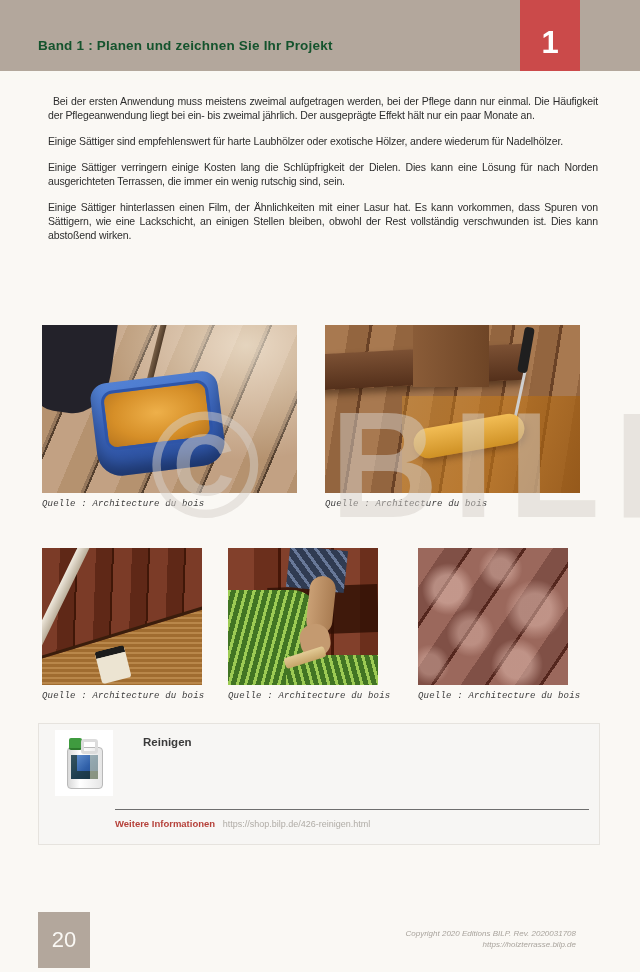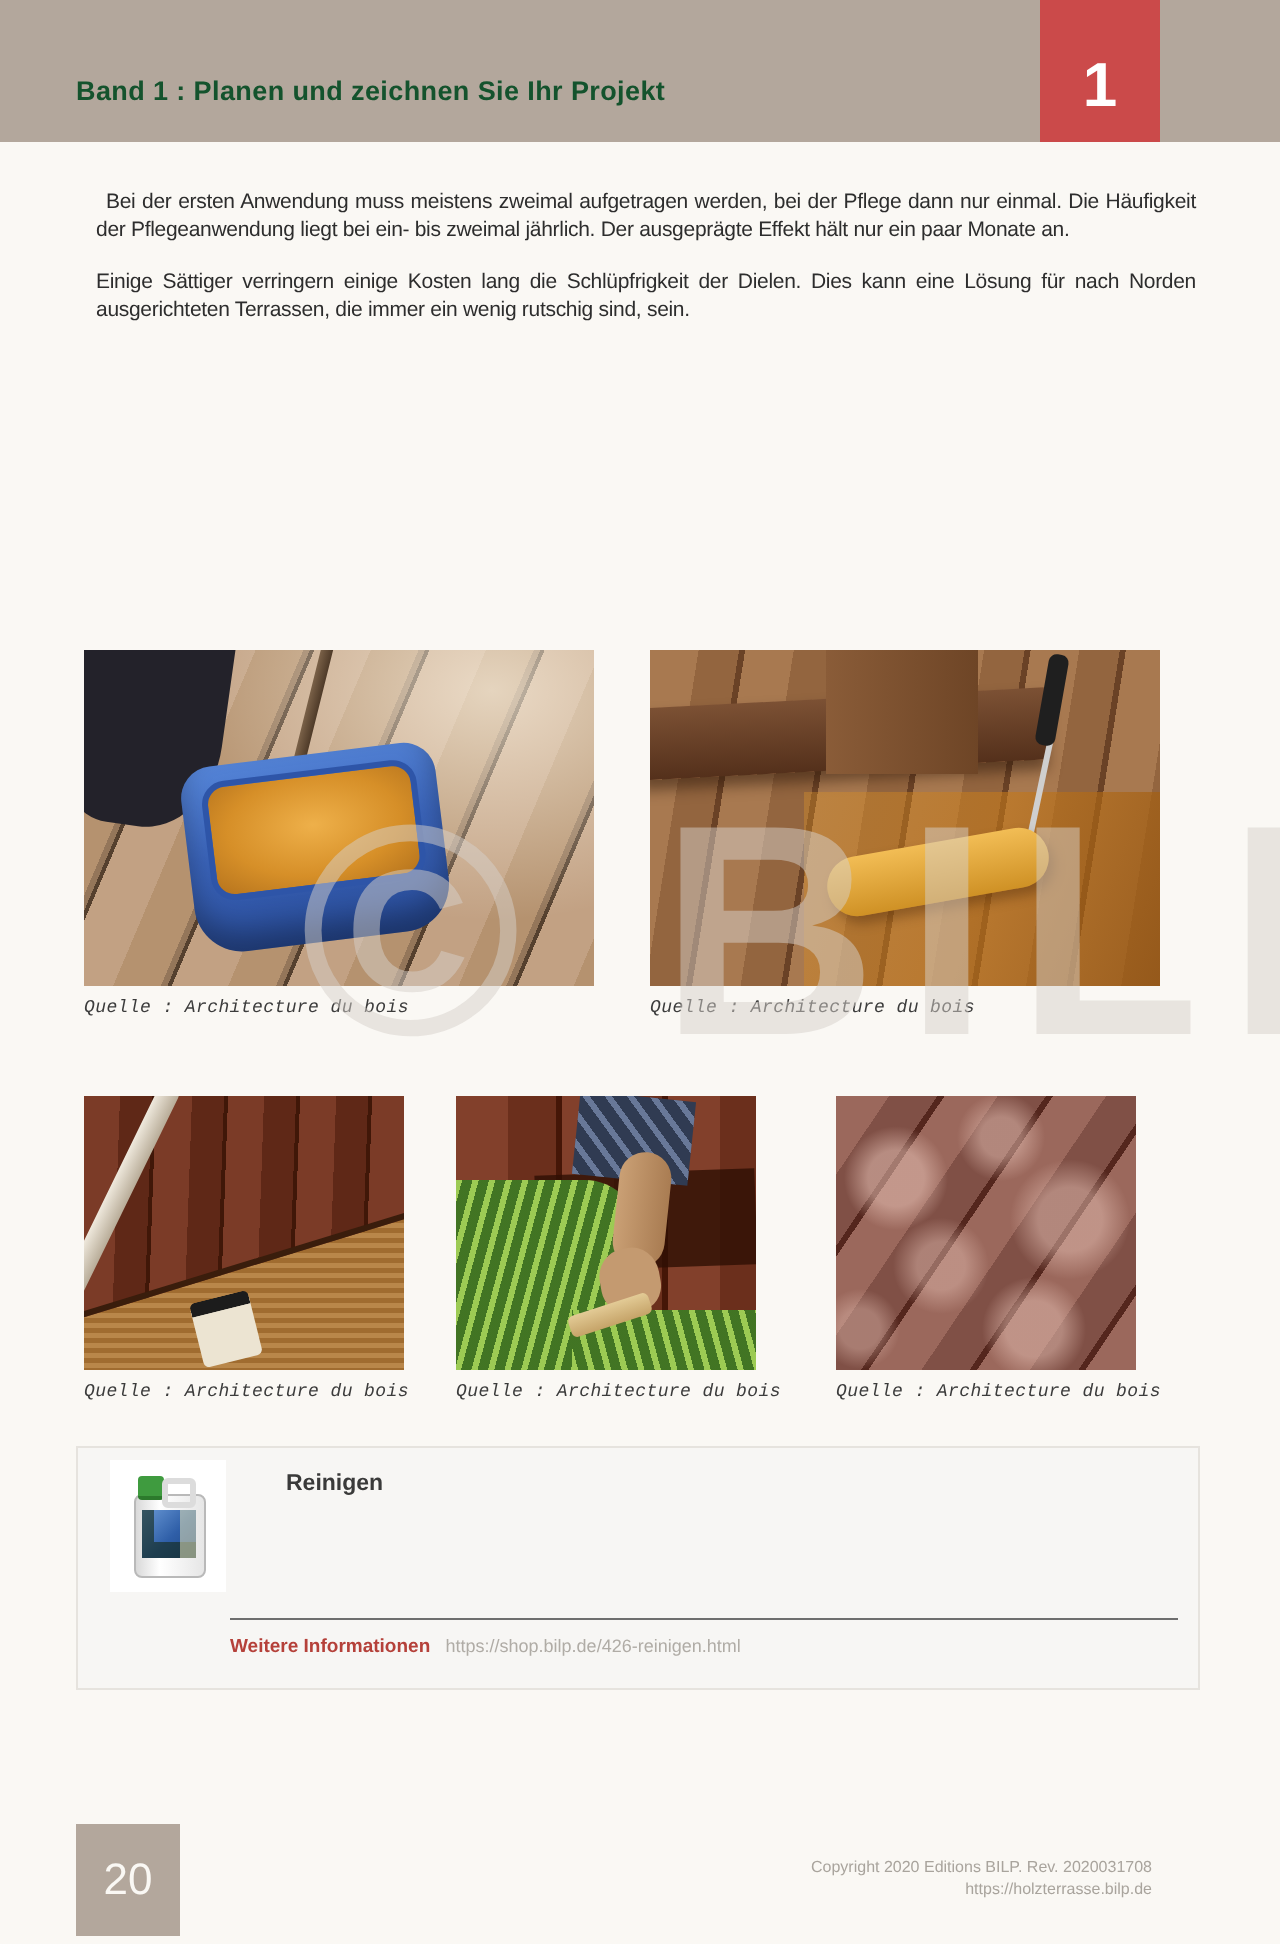--- a/index.html
+++ b/index.html
@@ -128,37 +128,39 @@
   .infobox-divider{position:absolute;left:76px;top:85px;width:474px;height:1px;background:#6e6e6e;}
   .infobox-link{position:absolute;left:76px;top:94px;font-size:9.5px;white-space:nowrap;text-decoration:none;}
   .link-label{color:#b5413a;font-weight:bold;}
   .link-url{color:#b0aca6;margin-left:5px;font-size:9px;}
 
   
   .footer-pagebox{position:absolute;left:38px;top:912px;width:52px;height:56px;background:#b3a79c;
       display:flex;align-items:center;justify-content:center;}
   .footer-pagenum{color:#faf8f4;font-size:22px;}
   .footer-copy{position:absolute;right:64px;top:928px;text-align:right;font-size:8px;
-      line-height:11px;color:#a9a49d;}
+      line-height:11px;color:#a9a49d;font-style:italic;}
 </style>
 </head>
 <body>
 
 <div id="page">
 
   <div class="header">
     <div class="header-title">Band 1 : Planen und zeichnen Sie Ihr Projekt</div>
     <div class="chapter-box">
       <span class="chapter-num">1</span>
     </div>
   </div>
 
   <div class="content">
     <p class="first">Bei der ersten Anwendung muss meistens zweimal aufgetragen werden, bei der Pflege dann nur einmal. Die Häufigkeit der Pflegeanwendung liegt bei ein- bis zweimal jährlich. Der ausgeprägte Effekt hält nur ein paar Monate an.</p>
+    <p>Einige Sättiger sind empfehlenswert für harte Laubhölzer oder exotische Hölzer, andere wiederum für Nadelhölzer.</p>
     <p>Einige Sättiger verringern einige Kosten lang die Schlüpfrigkeit der Dielen. Dies kann eine Lösung für nach Norden ausgerichteten Terrassen, die immer ein wenig rutschig sind, sein.</p>
+    <p>Einige Sättiger hinterlassen einen Film, der Ähnlichkeiten mit einer Lasur hat. Es kann vorkommen, dass Spuren von Sättigern, wie eine Lackschicht, an einigen Stellen bleiben, obwohl der Rest vollständig verschwunden ist. Dies kann abstoßend wirken.</p>
   </div>
 
   <div class="figrow figrow1">
     <div class="fig fig1">
       <div class="photo photo1">
         <div class="p1-boot"></div>
         <div class="p1-stick"></div>
         <div class="p1-bucket">
           <div class="p1-bucket-body"></div>
           <div class="p1-bucket-inner"></div>

